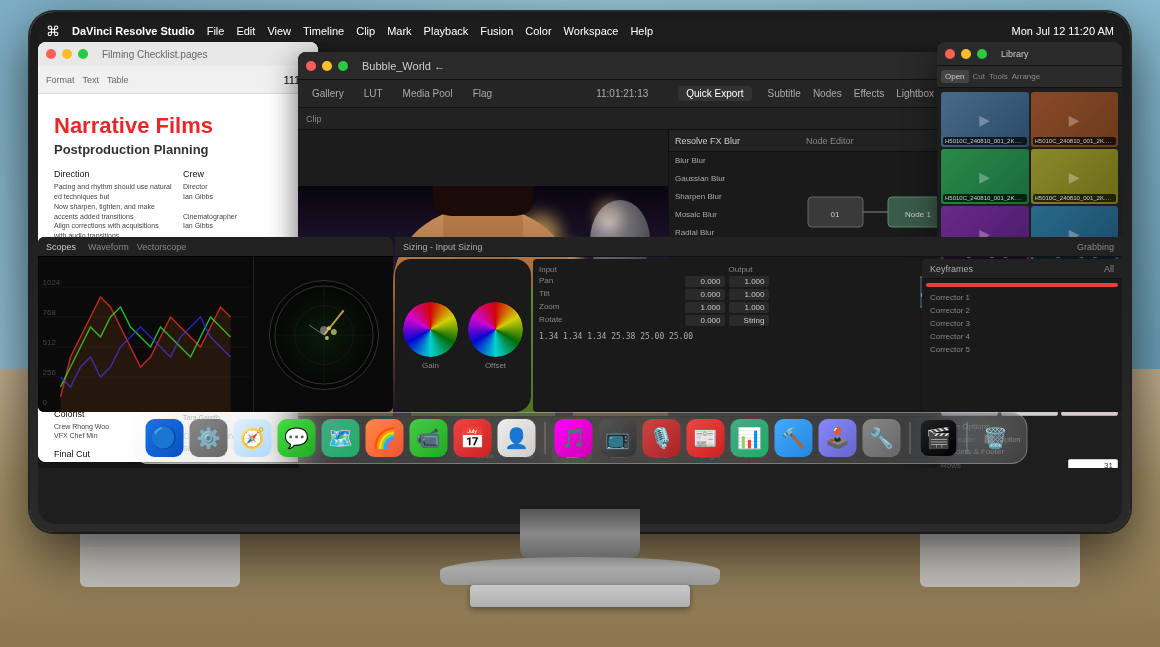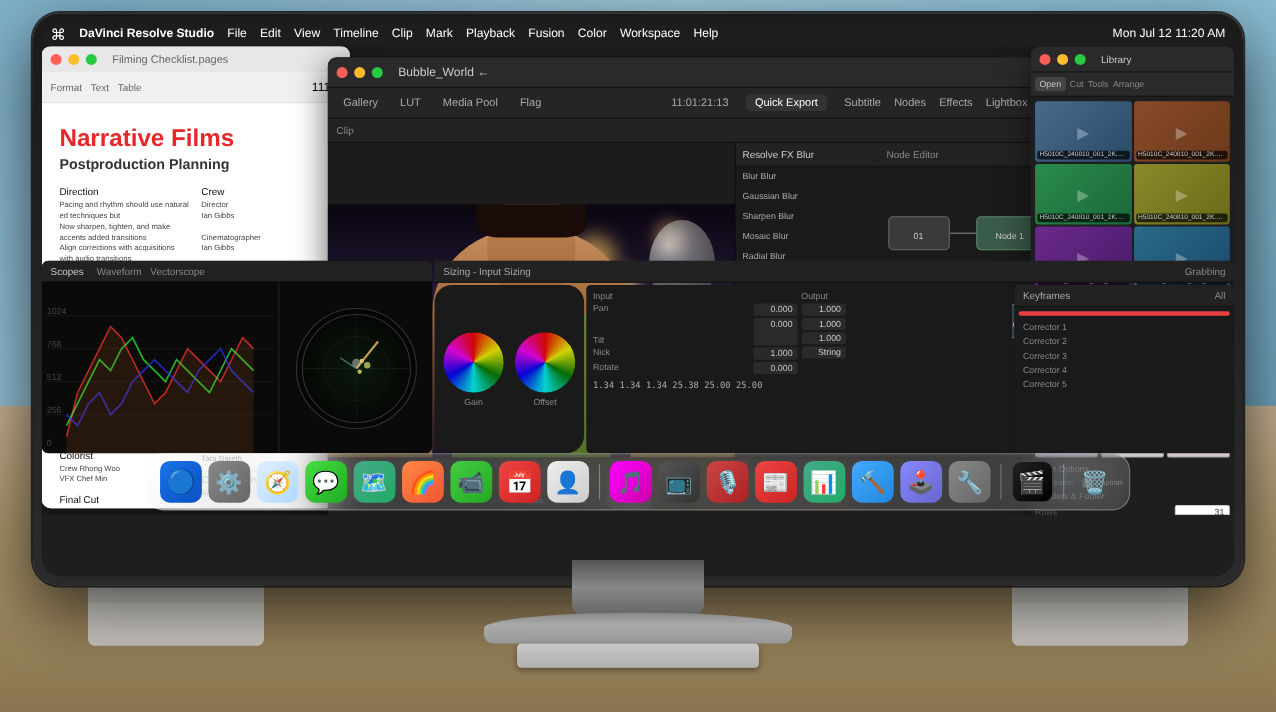--- a/index.html
+++ b/index.html
@@ -681,21 +681,21 @@
             <div class="traffic-light" style="background:#28ca41;"></div>
             <span class="resolve-title-text">Bubble_World ←</span>
           </div>
 
           <div class="resolve-toolbar">
             <span class="toolbar-btn">Gallery</span>
             <span class="toolbar-btn">LUT</span>
             <span class="toolbar-btn">Media Pool</span>
             <span class="toolbar-btn">Flag</span>
             <span style="margin-left:auto; font-size:10px; color:#aaa;">11:01:21:13</span>
-            <span style="margin-left:8px; font-size:10px; color:#fff; background:#333; padding:2px 8px; border-radius:4px;">Quick Export</span>
+            <span style="margin-left:22px; font-size:10px; color:#fff; background:#333; padding:2px 8px; border-radius:4px;">Quick Export</span>
             <span style="margin-left:8px; font-size:10px; color:#aaa;">Subtitle</span>
             <span style="margin-left:4px; font-size:10px; color:#aaa;">Nodes</span>
             <span style="margin-left:4px; font-size:10px; color:#aaa;">Effects</span>
             <span style="margin-left:4px; font-size:10px; color:#aaa;">Lightbox</span>
           </div>
 
           <div style="height:22px; background:#222; display:flex; align-items:center; padding:0 8px; gap:6px; border-bottom:1px solid #111;">
             <span style="font-size:9px; color:#888;">Clip</span>
           </div>
 
@@ -1027,25 +1027,25 @@
 
               <div style="flex:1; background:#1a1a1a; border-radius:4px; padding:6px; overflow:hidden;">
                 <div style="display:grid; grid-template-columns:1fr 1fr; gap:4px; font-size:8px;">
                   <div>
                     <div style="color:#888; margin-bottom:2px;">Input</div>
                     <div style="display:flex; justify-content:space-between; margin-bottom:2px;">
                       <span style="color:#888;">Pan</span>
                       <span style="color:#ccc; background:#2a2a2a; padding:1px 4px; border-radius:2px; min-width:40px; text-align:right;">0.000</span>
                     </div>
                     <div style="display:flex; justify-content:space-between; margin-bottom:2px;">
-                      <span style="color:#888;margin-top:16px;">Tilt</span>
+                      <span style="color:#888;">Tilt</span>
                       <span style="color:#ccc; background:#2a2a2a; padding:1px 4px; border-radius:2px; min-width:40px; text-align:right;">0.000</span>
                     </div>
                     <div style="display:flex; justify-content:space-between; margin-bottom:2px;">
-                      <span style="color:#888;">Nick</span>
+                      <span style="color:#888;">Zoom</span>
                       <span style="color:#ccc; background:#2a2a2a; padding:1px 4px; border-radius:2px; min-width:40px; text-align:right;">1.000</span>
                     </div>
                     <div style="display:flex; justify-content:space-between; margin-bottom:2px;">
                       <span style="color:#888;">Rotate</span>
                       <span style="color:#ccc; background:#2a2a2a; padding:1px 4px; border-radius:2px; min-width:40px; text-align:right;">0.000</span>
                     </div>
                   </div>
                   <div>
                     <div style="color:#888; margin-bottom:2px;">Output</div>
                     <div style="display:flex; justify-content:space-between; margin-bottom:2px;">

